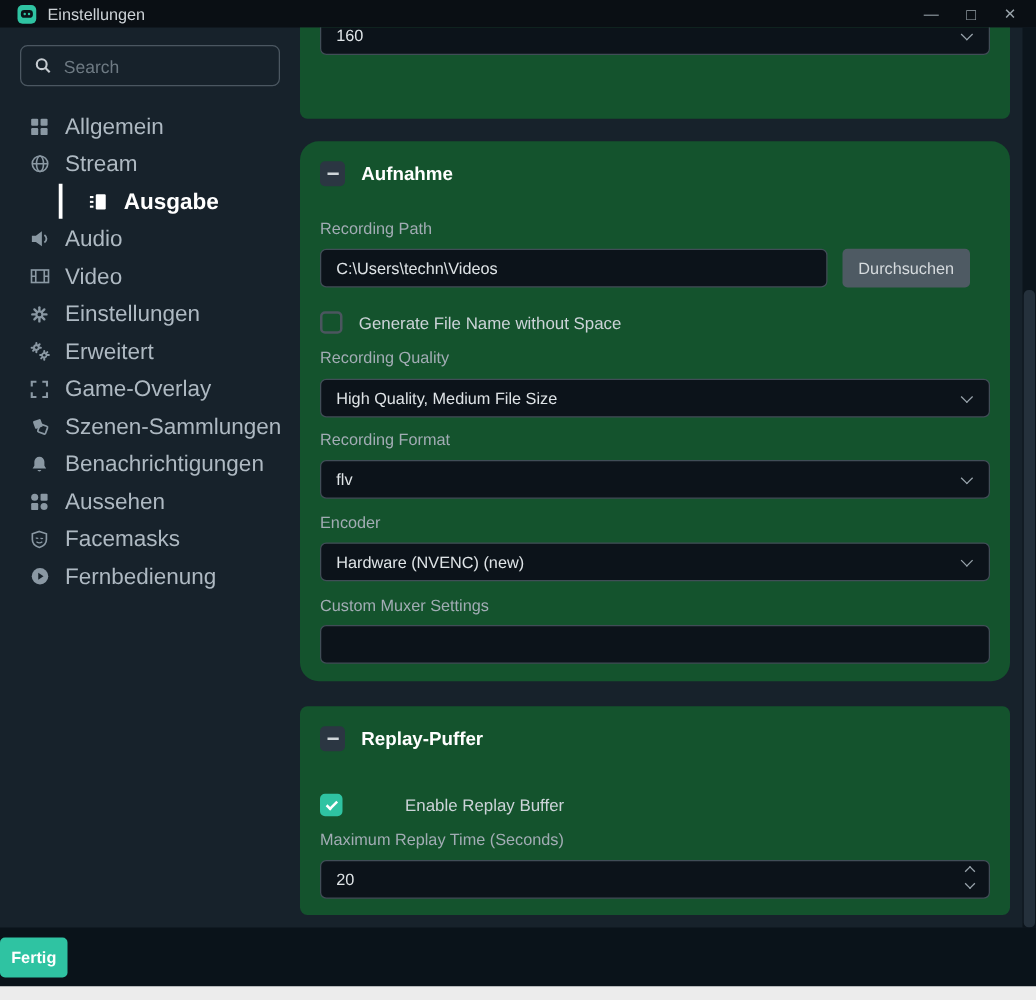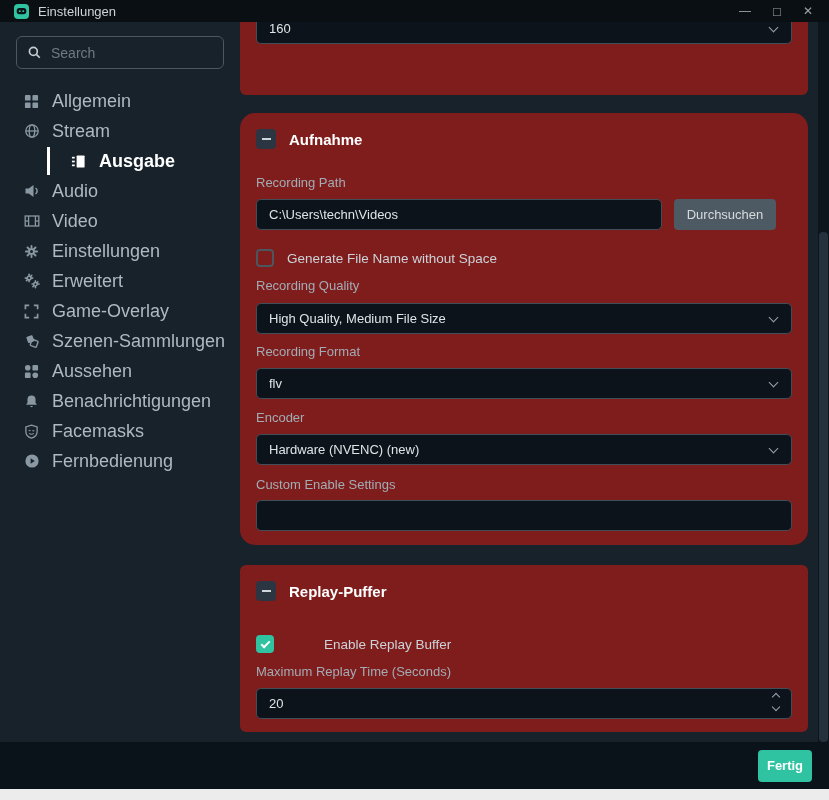--- a/index.html
+++ b/index.html
@@ -43,21 +43,21 @@
   .nav-item .ic { width:17px; height:17px; flex:none; margin-right:12px;
     display:flex; align-items:center; justify-content:center; }
   .nav-item svg { display:block; }
   .nav-item.active { color:#ffffff; font-weight:bold;margin-left:47px; }
   .nav-item.active .bar {
     position:absolute; left:0; top:1px; width:3px; height:28px; background:#ffffff;
   }
   
   .content { flex:1; padding-right:21px; }
   .card {
-    background:#7f1d1d; border-radius:6px; width:568px; padding:0 16px;
+    background:#14532d; border-radius:6px; width:568px; padding:0 16px;
   }
   .card1 { border-radius:0 0 6px 6px; height:73px; overflow:hidden; padding-top:0; }
   .card1 .select { margin-top:-9px; }
   .card2 { margin-top:18px; padding-top:16px; padding-bottom:14px;border-radius:15px; }
   .card3 { margin-top:20px; padding-top:16px; padding-bottom:13px; }
   .sec-head { display:flex; align-items:center; height:20px; }
   .minus-btn { width:20px; height:20px; background:#2b3642; border-radius:4px;
     display:flex; align-items:center; justify-content:center; cursor:pointer; }
   .minus-btn i { display:block; width:9px; height:2px; background:#cfd5d9; }
   .sec-title { margin-left:13px; font-size:15px; font-weight:bold; color:#ffffff; }
@@ -93,21 +93,21 @@
   .gap12 { margin-top:12px; }
   .gap19 { margin-top:19px;text-align:right; }
   .gap34 { margin-top:34px;gap:37px; }
   
   .card1 .checkbox-row { margin-top:18px; }
   
   .scroll-track { position:absolute; right:0; top:22px; width:11px; height:720px; background:#0c151c; }
   .scroll-thumb { position:absolute; left:1px; top:210px; width:9px; height:510px; background:#25313c; border-radius:4px; cursor:pointer; }
   
   .footer { position:absolute; top:742px; left:0; width:829px; height:47px; background:#0a131a;
-    display:flex; align-items:center; justify-content:flex-end; padding-right:17px; }
+    display:flex; align-items:center; padding-right:17px; }
   .done-btn { width:54px; height:32px; background:#2fc3a2; border:none; border-radius:4px;
     color:#ffffff; font-weight:bold; font-size:13px; font-family:"Liberation Sans",sans-serif; cursor:pointer; }
   .bottom-strip { position:absolute; top:789px; left:0; width:829px; height:11px; background:#ececec; }
 </style>
 </head>
 <body>
 
 <div class="titlebar">
   <div class="logo">
     <svg width="11" height="11" viewBox="0 0 16 16">
@@ -249,37 +249,37 @@
               <rect x="3" y="3" width="6.5" height="6.5" rx="1" transform="rotate(-20 6 6)" fill="#8a98a3"></rect>
               <rect x="7" y="7" width="6.5" height="6.5" rx="1" transform="rotate(20 10 10)" fill="none" stroke="#8a98a3" stroke-width="1.4"></rect>
             </svg>
           </span>
         <span>Szenen-Sammlungen</span>
       </div>
 
       <div class="nav-item">
         <span class="ic">
             <svg width="15" height="15" viewBox="0 0 16 16" fill="#8a98a3">
+              <path d="M8 1.5a4.3 4.3 0 0 1 4.3 4.3v3.4l1.5 2.3H2.2l1.5-2.3V5.8A4.3 4.3 0 0 1 8 1.5z"></path>
+              <path d="M6.3 12.8a1.8 1.8 0 0 0 3.4 0z"></path>
+            </svg>
+          </span>
+        <span>Benachrichtigungen</span>
+      </div>
+
+      <div class="nav-item">
+        <span class="ic">
+            <svg width="15" height="15" viewBox="0 0 16 16" fill="#8a98a3">
               <rect x="1" y="1" width="6" height="6" rx="3"></rect>
               <rect x="9" y="1" width="6" height="6" rx="1"></rect>
               <rect x="1" y="9" width="6" height="6" rx="1"></rect>
               <rect x="9" y="9" width="6" height="6" rx="3"></rect>
             </svg>
           </span>
         <span>Aussehen</span>
-      </div>
-
-      <div class="nav-item">
-        <span class="ic">
-            <svg width="15" height="15" viewBox="0 0 16 16" fill="#8a98a3">
-              <path d="M8 1.5a4.3 4.3 0 0 1 4.3 4.3v3.4l1.5 2.3H2.2l1.5-2.3V5.8A4.3 4.3 0 0 1 8 1.5z"></path>
-              <path d="M6.3 12.8a1.8 1.8 0 0 0 3.4 0z"></path>
-            </svg>
-          </span>
-        <span>Benachrichtigungen</span>
       </div>
 
       <div class="nav-item">
         <span class="ic">
             <svg width="15" height="15" viewBox="0 0 16 16" fill="none" stroke="#8a98a3" stroke-width="1.4">
               <path d="M8 1.2l6 2v5c0 3.8-3 5.9-6 6.8-3-.9-6-3-6-6.8v-5z"></path>
               <path d="M5 6.5c.8.8 1.5.8 2 .2M9 6.7c.8.8 1.5.8 2 .2M5.5 10c1.5 1.2 3.5 1.2 5 0" stroke-width="1.1"></path>
             </svg>
           </span>
         <span>Facemasks</span>
@@ -341,21 +341,21 @@
         <span>flv</span>
         <span class="chev"></span>
       </div>
 
       <div class="field-label gap11">Encoder</div>
       <div class="select gap9">
         <span>Hardware (NVENC) (new)</span>
         <span class="chev"></span>
       </div>
 
-      <div class="field-label gap12">Custom Enable Settings</div>
+      <div class="field-label gap12">Custom Muxer Settings</div>
       <div class="textinput gap8">
         <span></span>
       </div>
     </div>
 
     <div class="card card3">
       <div class="sec-head">
         <span class="minus-btn">
             <i></i>
           </span>

